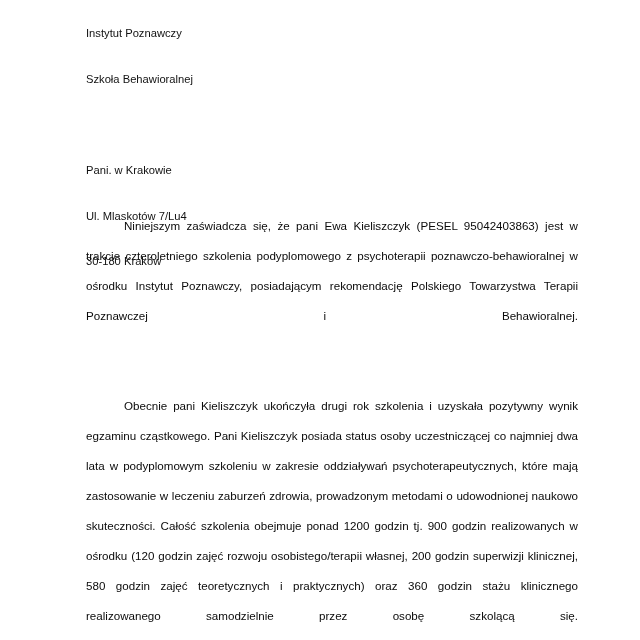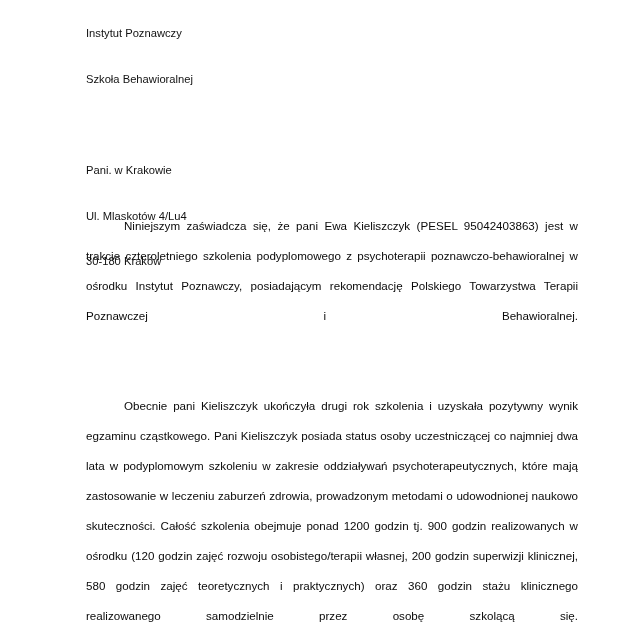--- a/index.html
+++ b/index.html
@@ -94,21 +94,21 @@
 </head>
 <body>
 
 <div class="page">
 
   <div class="letterhead">
     <span class="letterhead-line">Instytut Poznawczy</span>
     <span class="letterhead-line">Szkoła Behawioralnej</span>
     <span class="letterhead-gap"></span>
     <span class="letterhead-line">Pani. w Krakowie</span>
-    <span class="letterhead-line">Ul. Mlaskotów 4/Lu4</span>
+    <span class="letterhead-line">Ul. Mlaskotów 7/Lu4</span>
     <span class="letterhead-line">30-180 Kraków</span>
   </div>
 
 
   <div class="body-block">
     <p class="para">Niniejszym zaświadcza się, że pani Ewa Kieliszczyk (PESEL 95042403863) jest w trakcie czteroletniego szkolenia podyplomowego z psychoterapii poznawczo-behawioralnej w ośrodku Instytut Poznawczy, posiadającym rekomendację Polskiego Towarzystwa Terapii Poznawczej i Behawioralnej.</p>
     <p class="para">Obecnie pani Kieliszczyk ukończyła drugi rok szkolenia i uzyskała pozytywny wynik egzaminu cząstkowego.  Pani Kieliszczyk posiada status osoby uczestniczącej co najmniej dwa lata w podyplomowym szkoleniu w zakresie oddziaływań psychoterapeutycznych, które mają zastosowanie w leczeniu zaburzeń zdrowia, prowadzonym metodami o udowodnionej naukowo skuteczności. Całość szkolenia obejmuje ponad 1200 godzin tj. 900 godzin realizowanych w ośrodku (120 godzin zajęć rozwoju osobistego/terapii własnej, 200 godzin superwizji klinicznej, 580 godzin zajęć teoretycznych i praktycznych) oraz 360 godzin stażu klinicznego realizowanego samodzielnie przez osobę szkolącą się.</p>
   </div>
 
 </div>

